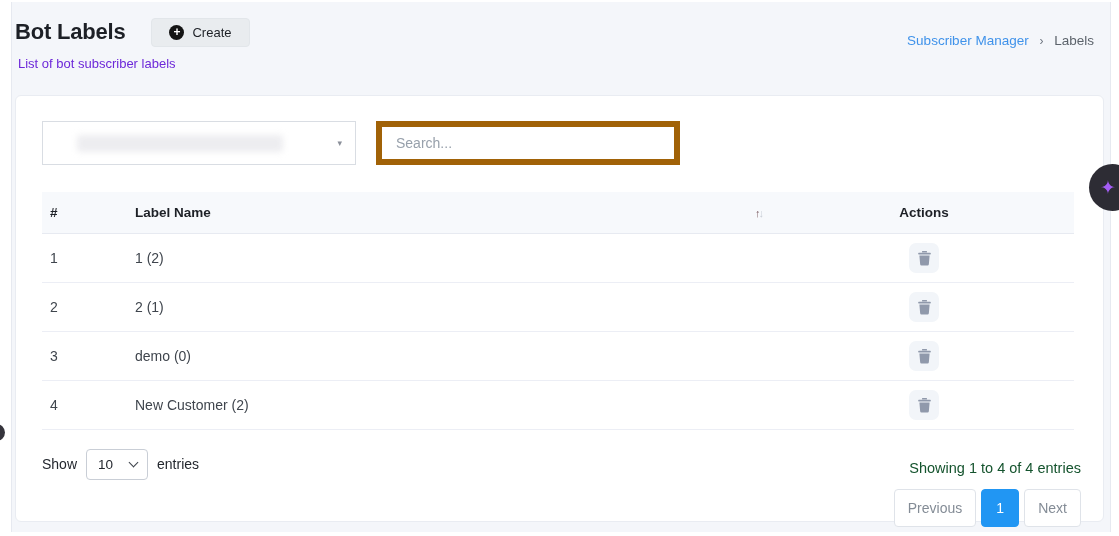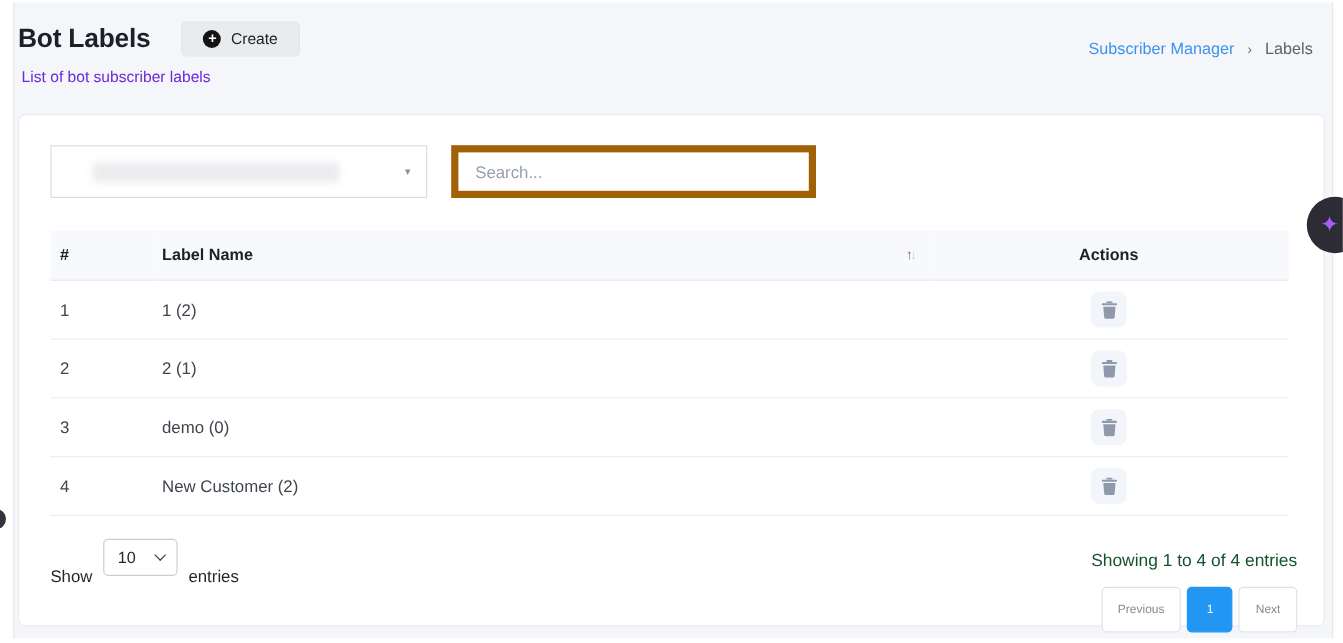--- a/index.html
+++ b/index.html
@@ -111,21 +111,21 @@
   .trash-btn {
     width: 30px; height: 30px;
     background: #f2f5f9; border: none; border-radius: 7px;
     display: inline-flex; align-items: center; justify-content: center;
     cursor: pointer; vertical-align: middle;
   }
 
   
   .table-footer { display: flex; justify-content: space-between; margin-top: 13px; width: 1039px; }
   .show-entries { display: flex; align-items: flex-start; gap: 9px; font-size: 14px; color: #23272e; padding-top: 6px; }
-  .show-entries .lbl { line-height: 31px; margin-top: 16px; }
+  .show-entries .lbl { line-height: 31px; }
   .select-wrap { position: relative; }
   .page-size-select {
     width: 62px; height: 31px;
     -webkit-appearance: none; appearance: none;
     border: 1px solid #c9ced6; border-radius: 4px;
     background: #fff; padding: 0 0 0 11px;
     font-size: 13.5px; color: #23272e; font-family: inherit;
     cursor: pointer; outline: none;
   }
   .chevron-down {
@@ -134,21 +134,21 @@
     border-right: 1.6px solid #3d434b; border-bottom: 1.6px solid #3d434b;
     transform: rotate(45deg);
     pointer-events: none;
   }
   .footer-right { text-align: right; }
   .entries-summary { font-size: 14.5px; color: #14532d; margin-top: 17px; }
   .pagination { margin-top: 13px; display: flex; gap: 5px; justify-content: flex-end; }
   .page-btn {
     height: 38px; padding: 0 13px;
     background: #fff; border: 1px solid #dfe3e9; border-radius: 4px;
-    font-size: 10px; color: #848c96;
+    font-size: 14px; color: #848c96;
     display: flex; align-items: center; justify-content: center;
     cursor: pointer; font-family: inherit;
   }
   .page-btn.active {
     width: 38px; padding: 0;
     color: #fff;
   }
 
   
   .ai-fab {

